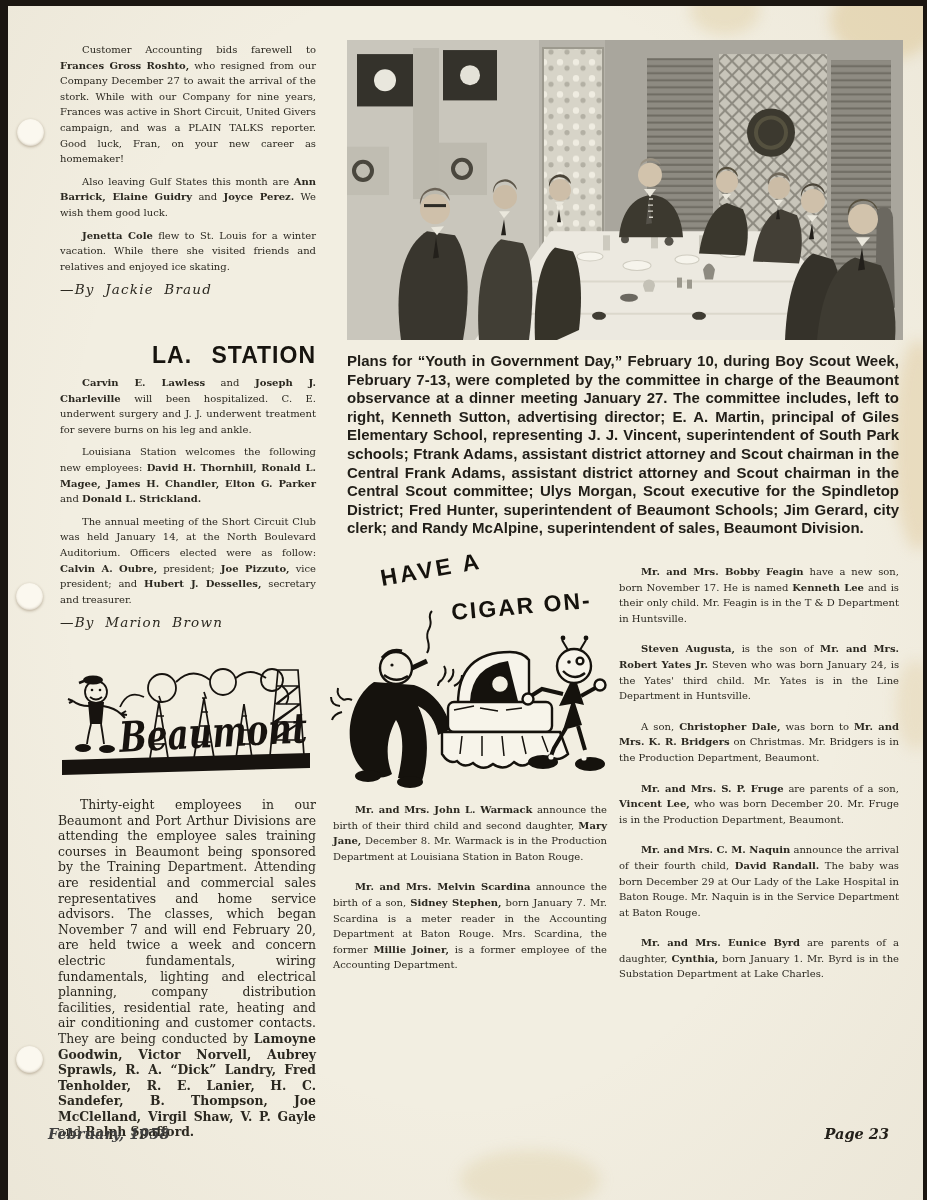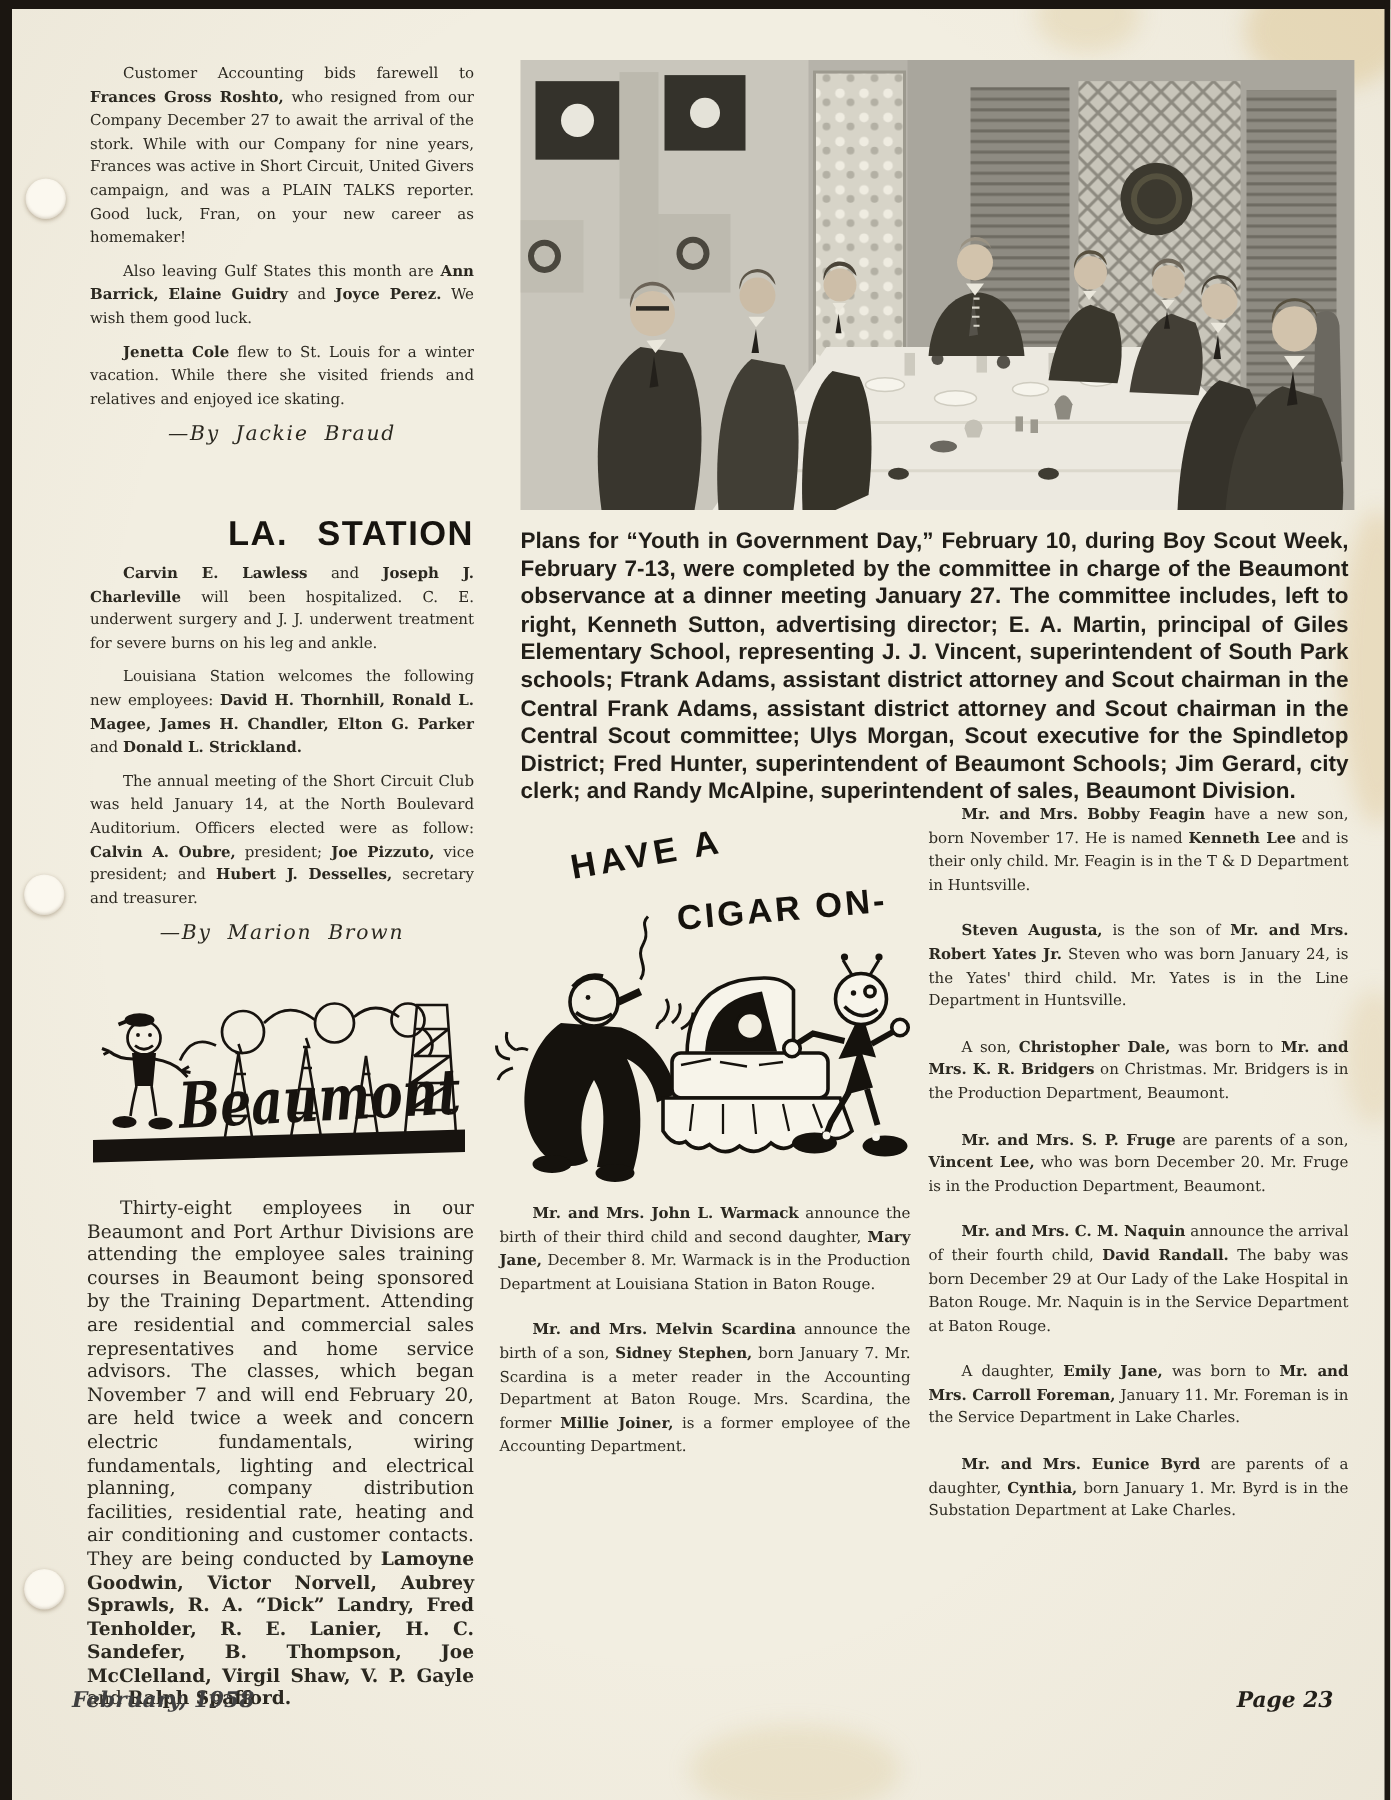--- a/index.html
+++ b/index.html
@@ -23,37 +23,37 @@
   .s2{left:893px;top:340px;width:50px;height:210px;background:rgba(214,183,118,.30);}
   .s3{left:896px;top:660px;width:40px;height:90px;background:rgba(214,183,118,.22);}
   .s4{left:460px;top:1150px;width:140px;height:60px;background:rgba(205,178,110,.20);}
   .s5{left:690px;top:-15px;width:70px;height:50px;background:rgba(213,182,115,.25);}
 
   .block{position:absolute;z-index:2;}
   .body-text p{margin:0 0 7px 0;text-indent:22px;text-align:justify;
         font-size:10px;line-height:15.6px;}
   .body-text b{font-weight:700;}
   .announce p{margin:0 0 15px 0;}
-  .byline{font-style:italic;font-size:13.5px;text-align:center;
+  .byline{font-style:italic;font-size:13.5px;text-align:left;
         letter-spacing:1.2px;word-spacing:5px;margin-top:2px;color:#2b2820;}
   .section-heading{margin:12px 0 6px 0;font-family:"Liberation Sans",sans-serif;
         font-weight:900;font-size:23px;letter-spacing:1px;word-spacing:12px;color:#17140f;text-align:right;}
   .farewell{left:60px;top:42px;width:256px;}
   .la-station{left:60px;top:330px;width:256px;}
   .beaumont{left:58px;top:652px;width:258px;}
   .beaumont .beaumont-logo{display:block;margin:0 0 9px 0;}
   .beaumont p{margin:0;}
 
   .photo{position:absolute;left:347px;top:40px;width:556px;height:300px;z-index:2;}
   .caption{position:absolute;left:347px;top:352px;width:552px;z-index:2;margin:0;
         font-family:"Liberation Sans",sans-serif;font-weight:700;
         font-size:15px;line-height:18.6px;text-align:justify;color:#211e18;}
   .cartoon{position:absolute;left:330px;top:548px;width:280px;height:250px;z-index:2;}
   .col-mid{left:333px;top:802px;width:274px;}
-  .col-right{left:619px;top:536px;width:280px;}
+  .col-right{left:619px;top:564px;width:280px;}
 
   .footer-date{position:absolute;left:48px;top:1125px;z-index:2;
         font-weight:700;font-style:italic;font-size:14.5px;color:#404040;}
   .footer-page{position:absolute;right:38px;top:1125px;z-index:2;
         font-weight:700;font-style:italic;font-size:14.5px;color:#23201a;}
 </style>
 </head>
 <body>
 
 <div class="page">
@@ -294,20 +294,19 @@
       </div>
   </section>
 
   <section class="block col-right">
     <div class="body-text announce">
         <p><b>Mr. and Mrs. Bobby Feagin</b><span> have a new son, born November 17. He is named </span><b>Kenneth Lee</b><span> and is their only child. Mr. Feagin is in the T &amp; D Department in Huntsville.</span></p>
         <p><b>Steven Augusta,</b><span> is the son of </span><b>Mr. and Mrs. Robert Yates Jr.</b><span> Steven who was born January 24, is the Yates' third child. Mr. Yates is in the Line Department in Huntsville.</span></p>
         <p><span>A son, </span><b>Christopher Dale,</b><span> was born to </span><b>Mr. and Mrs. K. R. Bridgers</b><span> on Christmas. Mr. Bridgers is in the Production Department, Beaumont.</span></p>
         <p><b>Mr. and Mrs. S. P. Fruge</b><span> are parents of a son, </span><b>Vincent Lee,</b><span> who was born December 20. Mr. Fruge is in the Production Department, Beaumont.</span></p>
         <p><b>Mr. and Mrs. C. M. Naquin</b><span> announce the arrival of their fourth child, </span><b>David Randall.</b><span> The baby was born December 29 at Our Lady of the Lake Hospital in Baton Rouge. Mr. Naquin is in the Service Department at Baton Rouge.</span></p>
-        <p><span>A daughter, </span><b>Emily Jane,</b><span> was born to </span><b>Mr. and Mrs. Carroll Foreman,</b><span> January 11. Mr. Foreman is in the Service Department in Lake Charles.</span></p>
         <p><b>Mr. and Mrs. Eunice Byrd</b><span> are parents of a daughter, </span><b>Cynthia,</b><span> born January 1. Mr. Byrd is in the Substation Department at Lake Charles.</span></p>
       </div>
   </section>
 
   <div class="footer-date">February, 1958</div>
   <div class="footer-page">Page 23</div>
 </div>
 
 </body></html>

